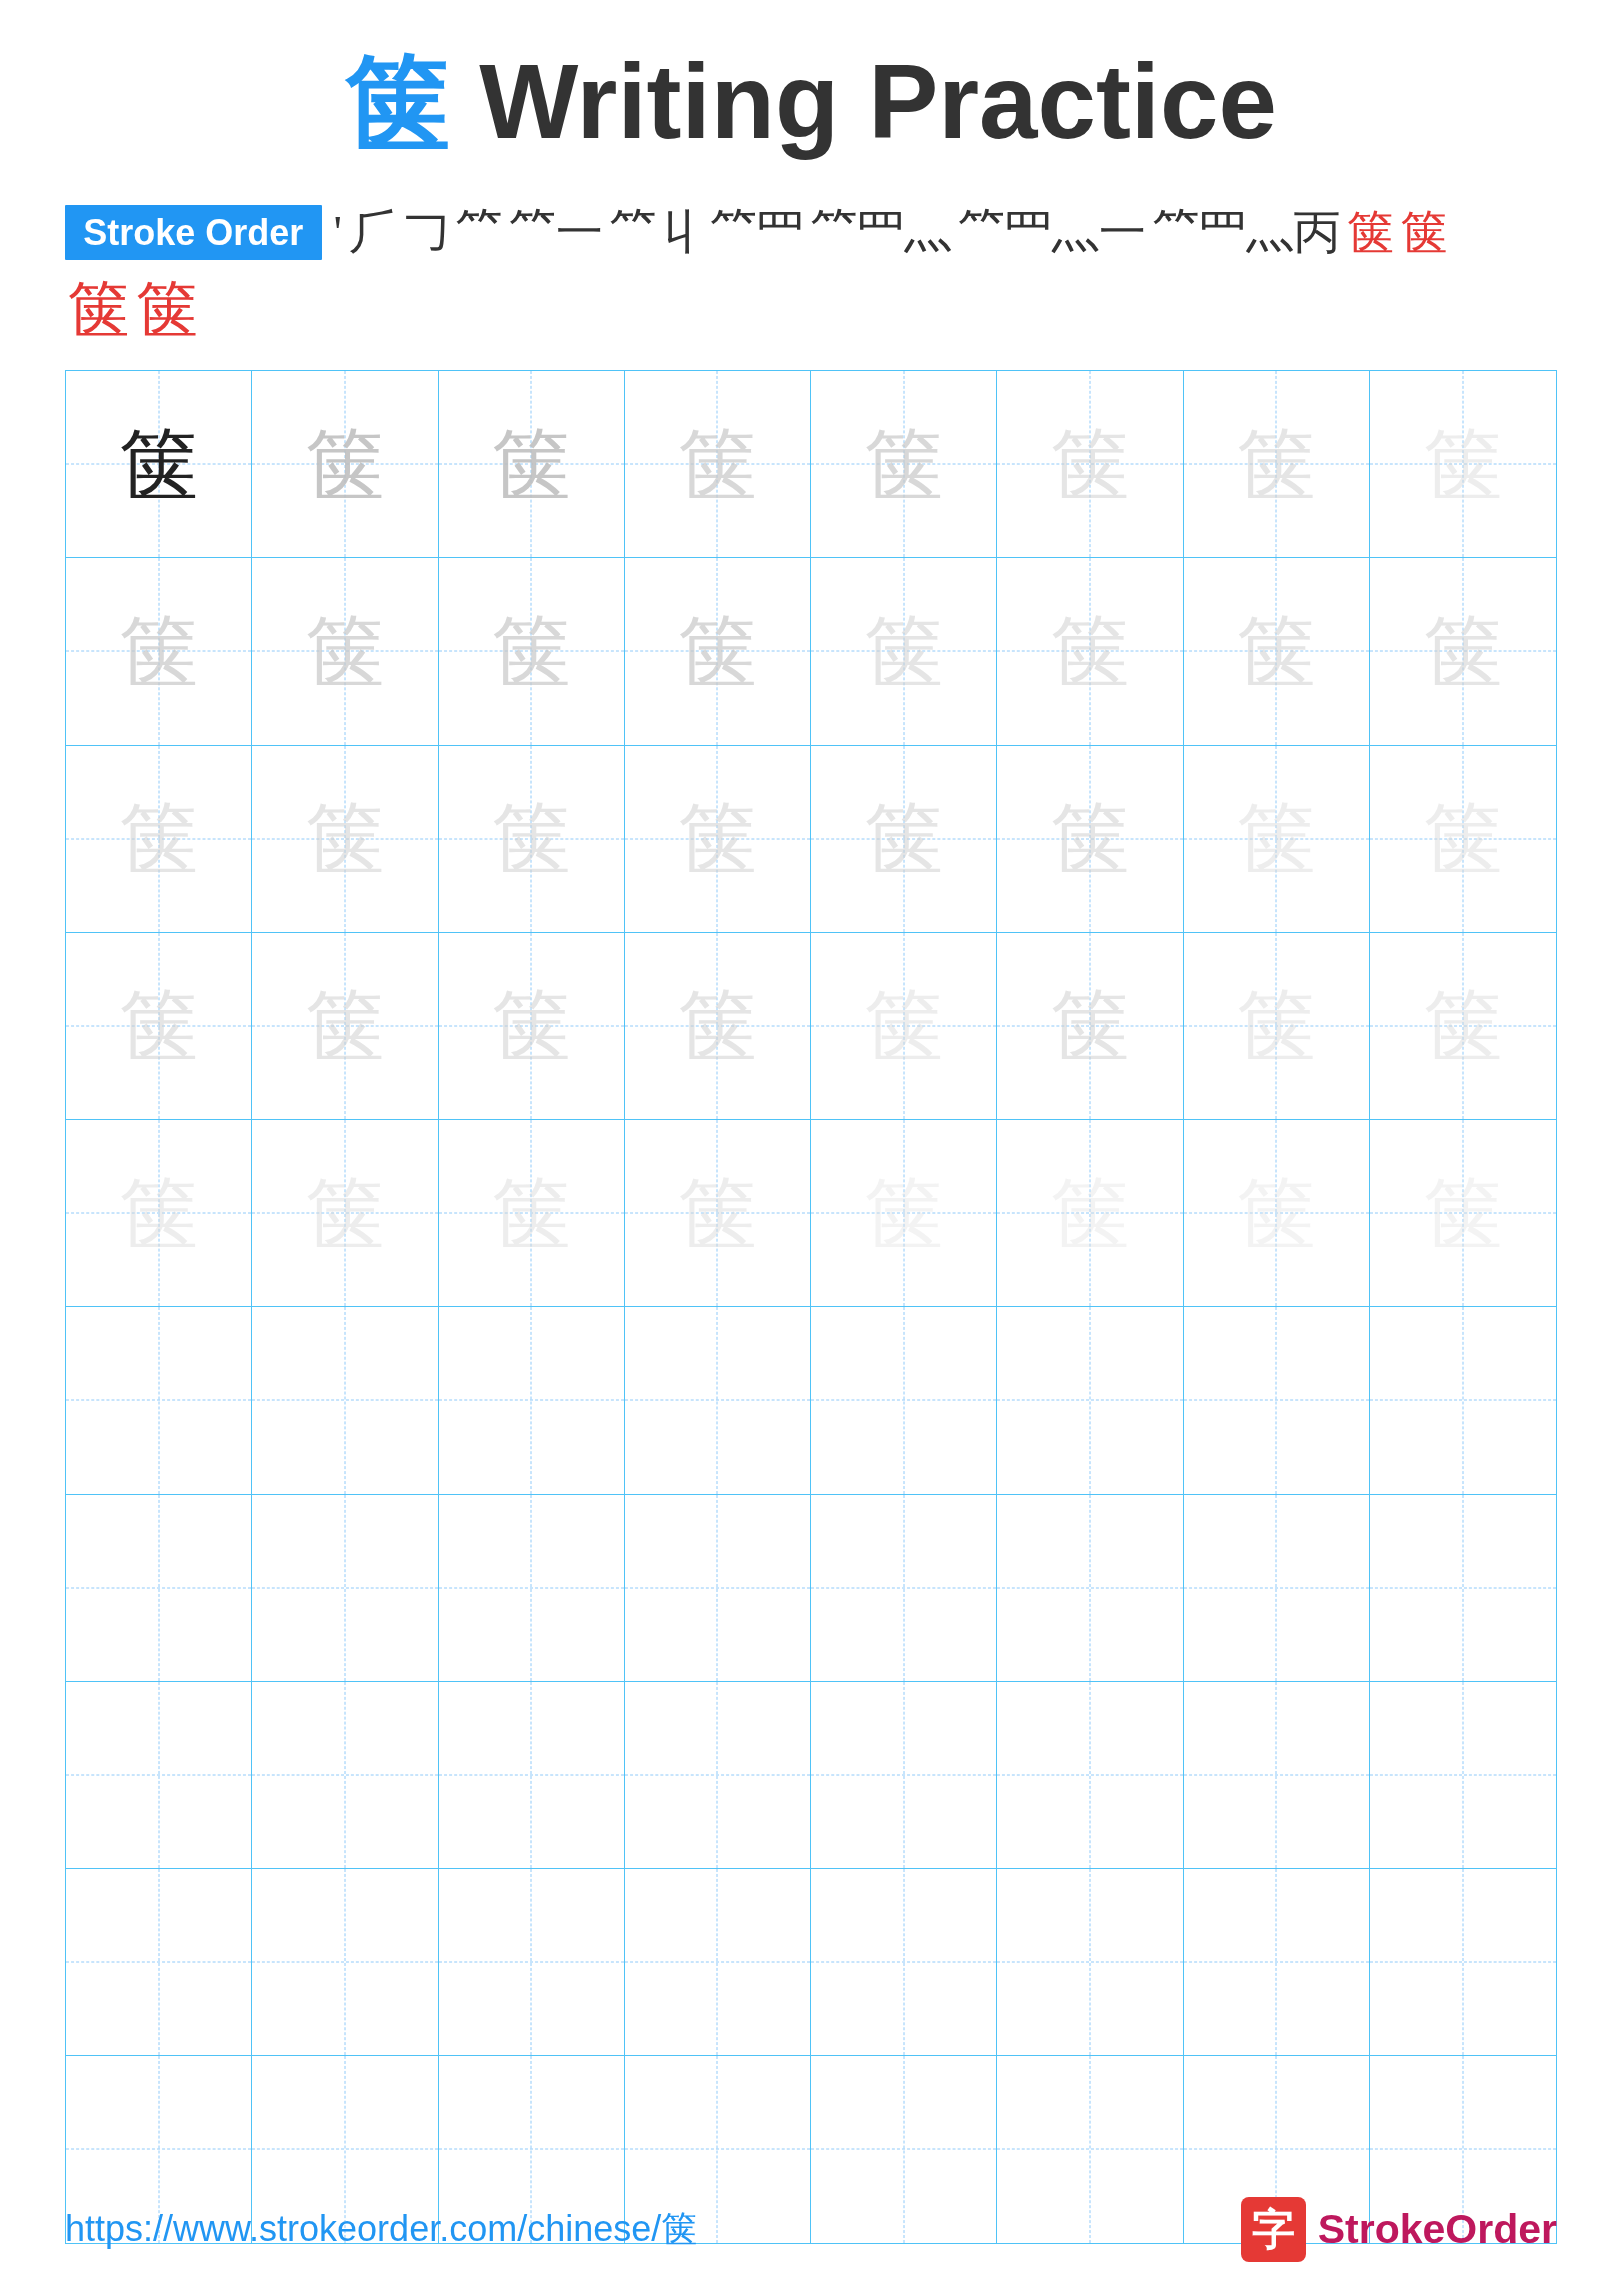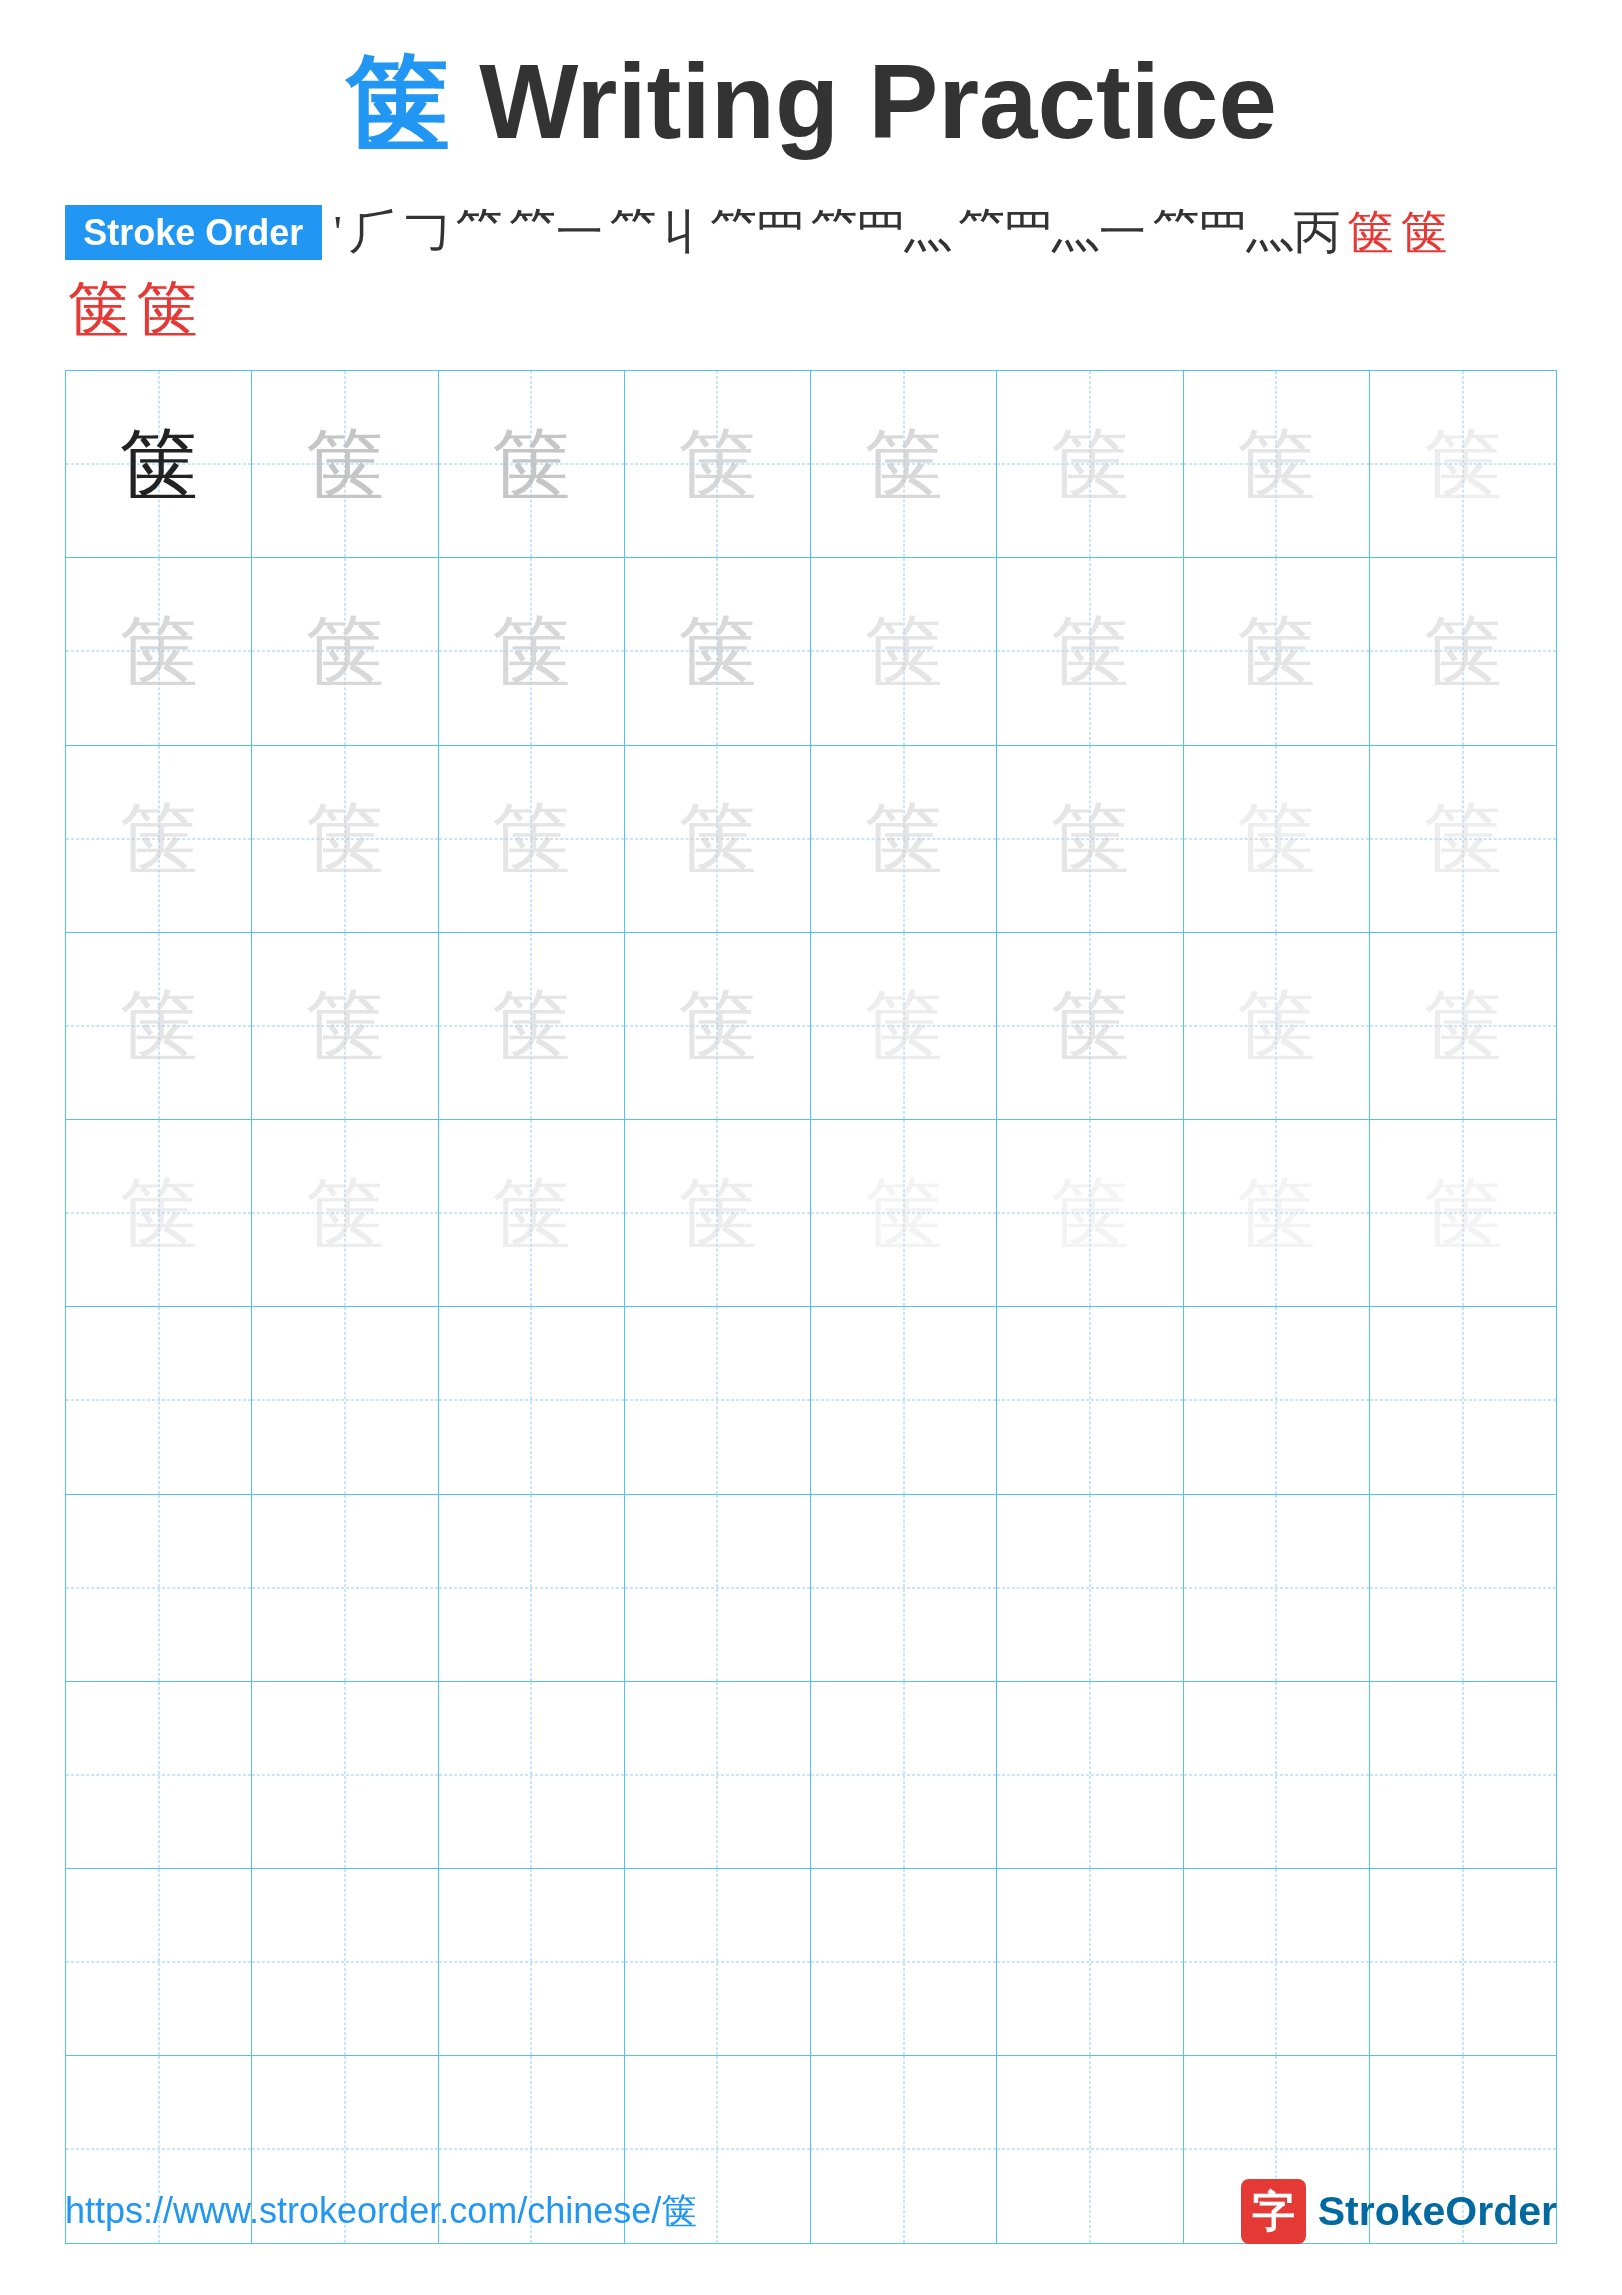--- a/index.html
+++ b/index.html
@@ -184,21 +184,21 @@
       opacity: 0.38;
     }
 
     .empty-row .grid-cell {
       
     }
 
     
     .footer {
       position: absolute;
-      bottom: 51px;
+      bottom: 33px;
       left: 65px;
       right: 65px;
       display: flex;
       align-items: center;
       justify-content: space-between;
     }
 
     .footer-url {
       font-size: 36px;
       color: #2196F3;
@@ -221,21 +221,21 @@
       justify-content: center;
       color: white;
       font-size: 43px;
       font-family: serif;
       font-weight: bold;
     }
 
     .footer-logo-text {
       font-size: 41px;
       font-weight: bold;
-      color: #0369a1;
+      color: #be185d;
       font-family: sans-serif;
     }
   </style>
 </head>
 <body>
 
 <div class="page">
 
   <div class="title">
     <span class="title-char">箧</span><span class="title-text"> Writing Practice</span>

